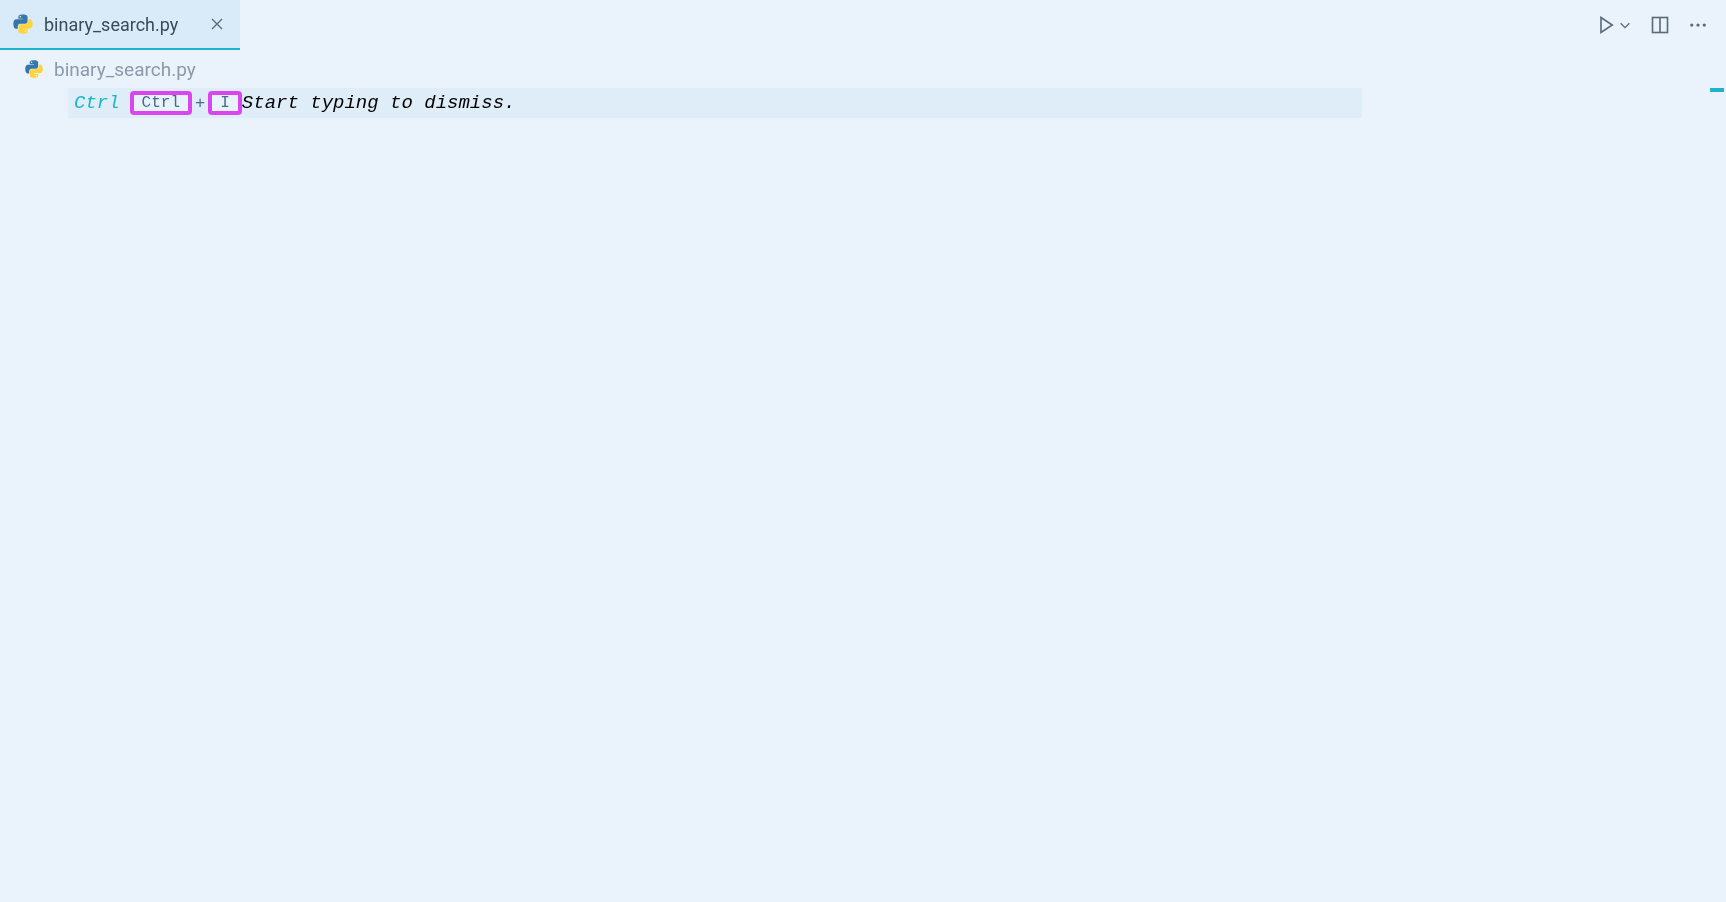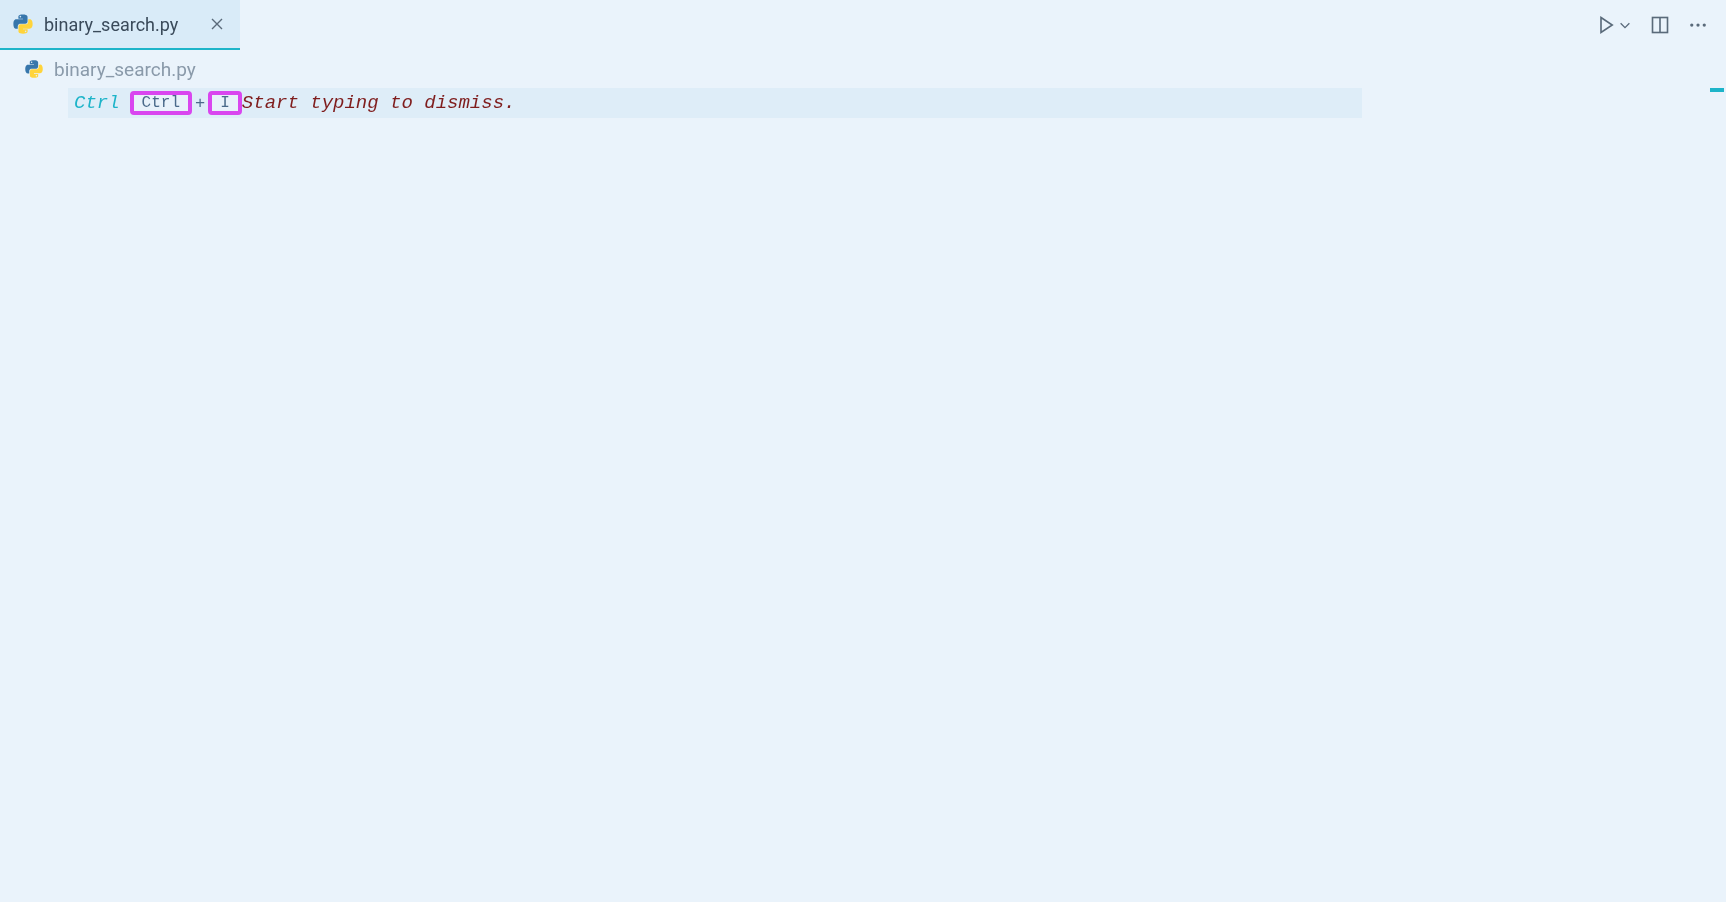--- a/index.html
+++ b/index.html
@@ -134,21 +134,21 @@
       color: #4a6a8a;
       margin: 0 3px;
       font-size: 17px;
     }
     .hint-ask {
       color: #1db4c9;
       margin-left: 10px;
       margin-right: 8px;
     }
     .hint-dismiss {
-      color: #7f1d1d;
+      color: #000000;
     }
     .scrollbar-track {
       position: absolute;
       right: 0;
       top: 50px;
       width: 18px;
       height: calc(100% - 50px);
       background: transparent;
     }
     .minimap-marker {

